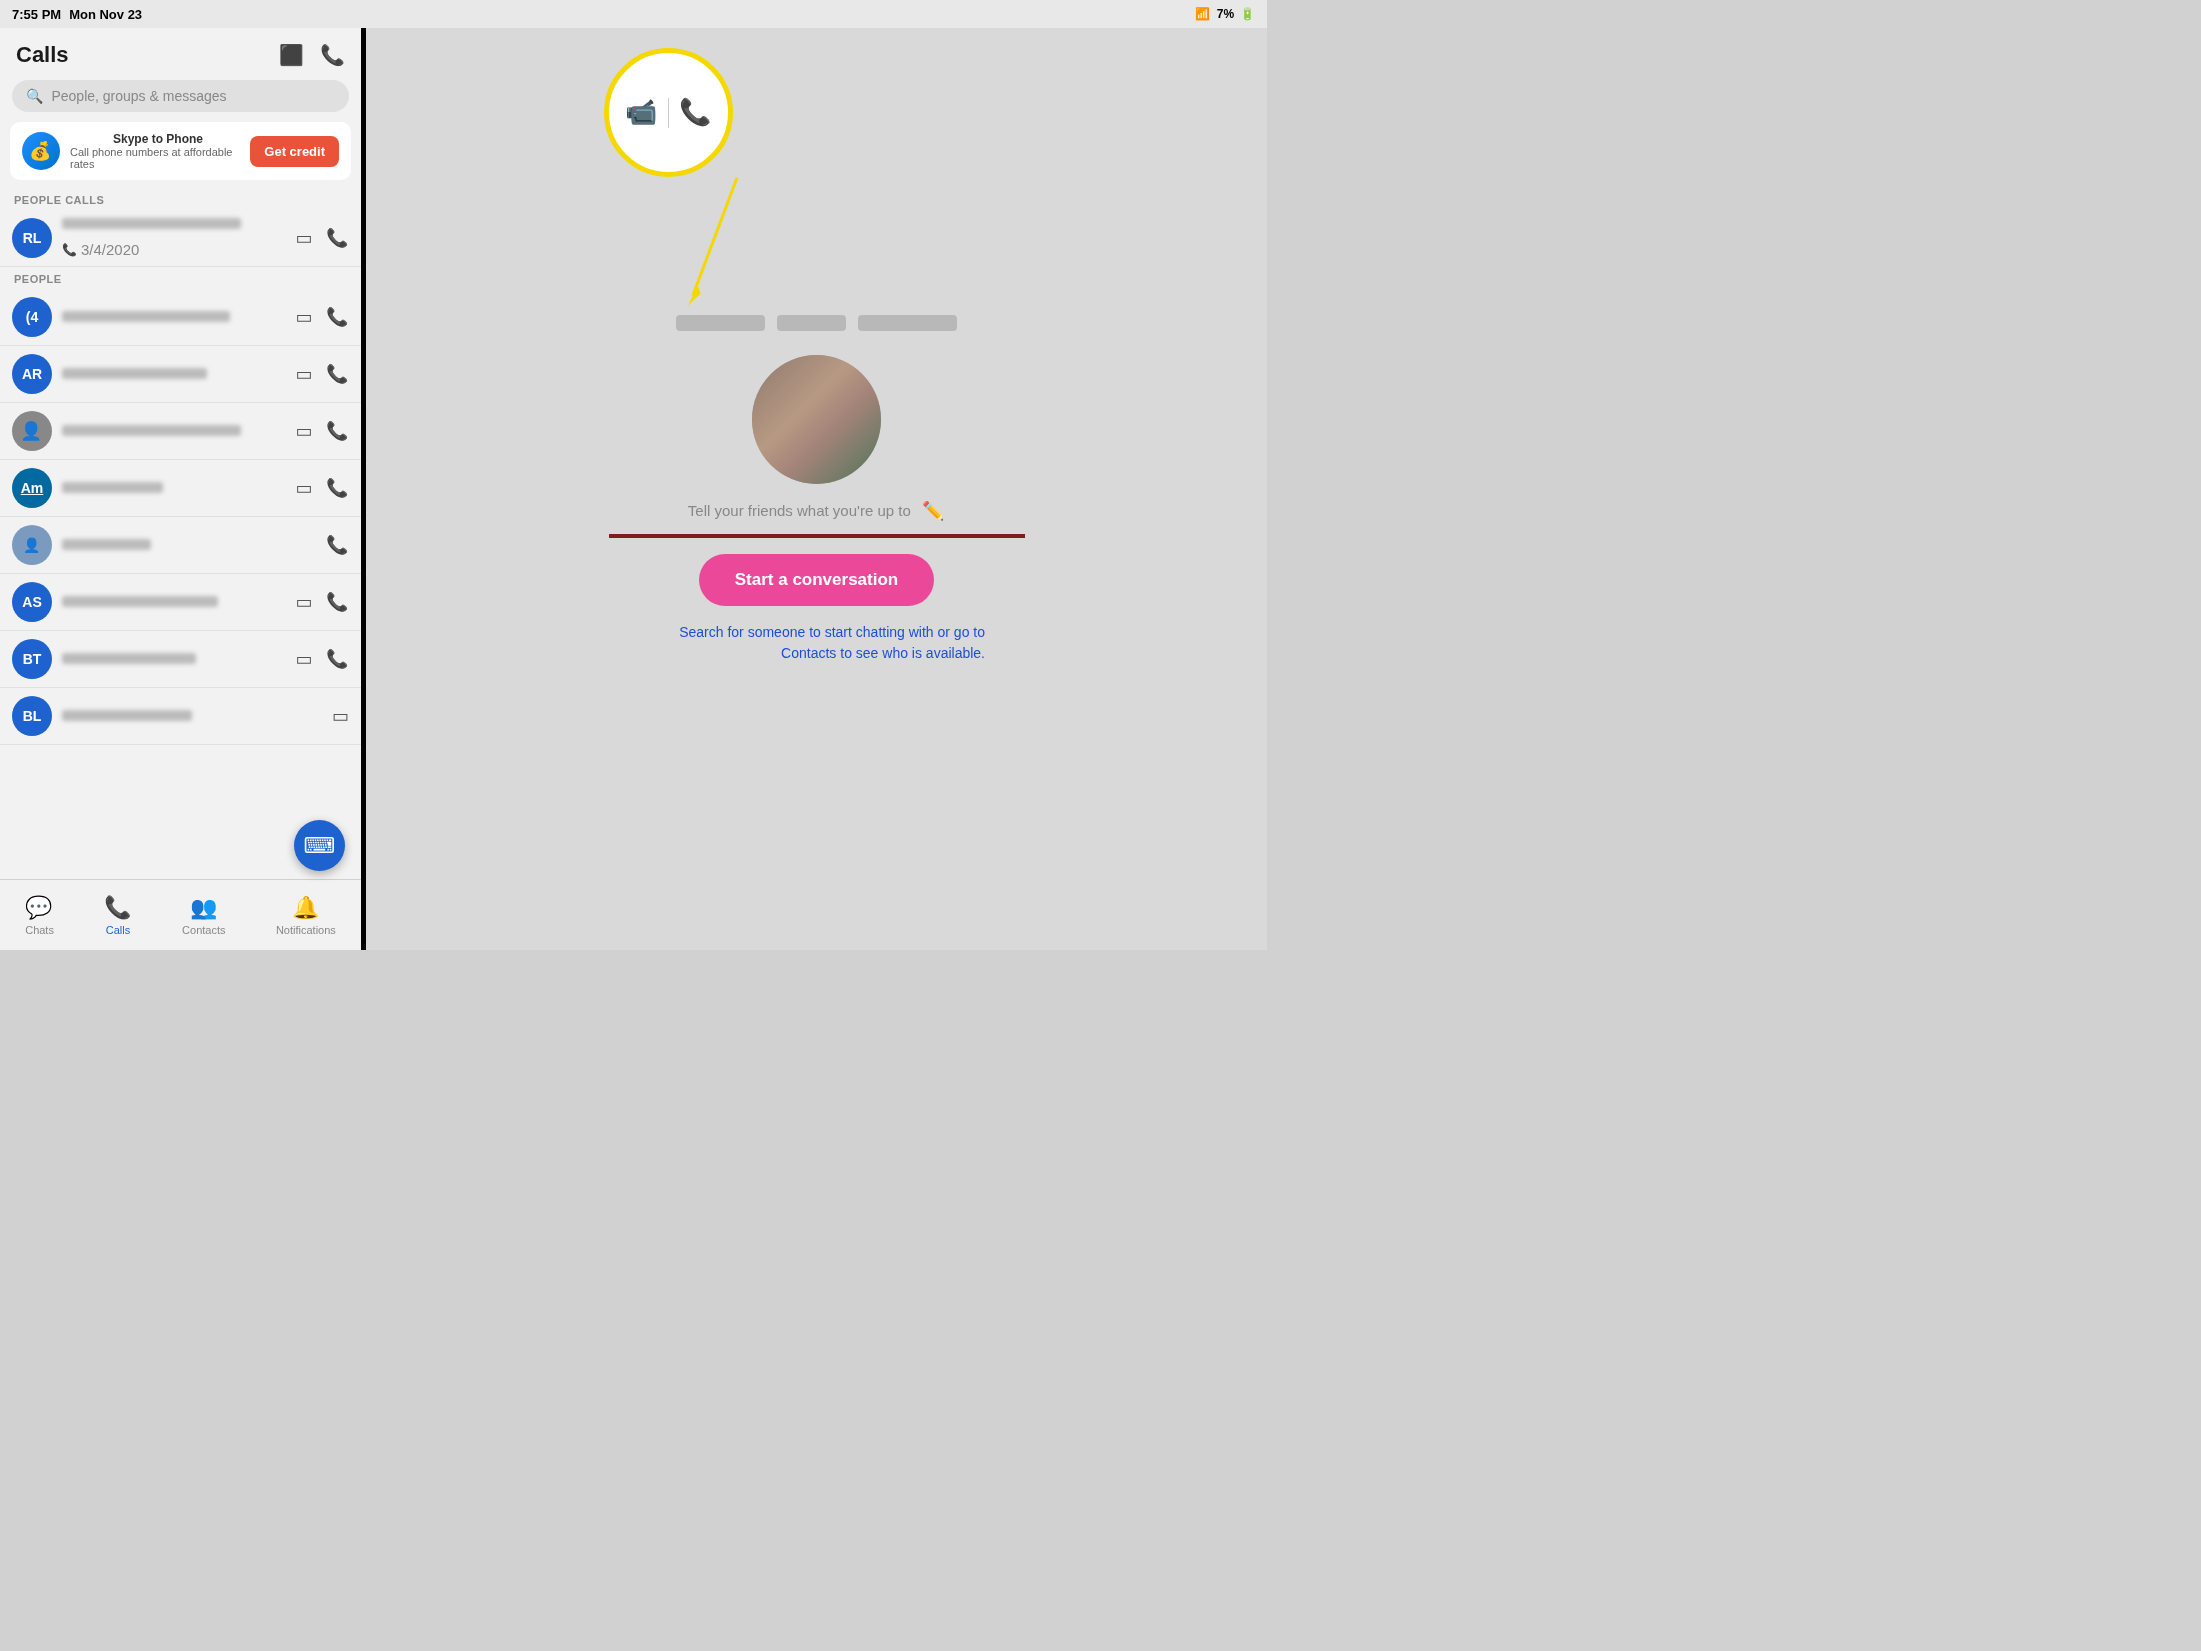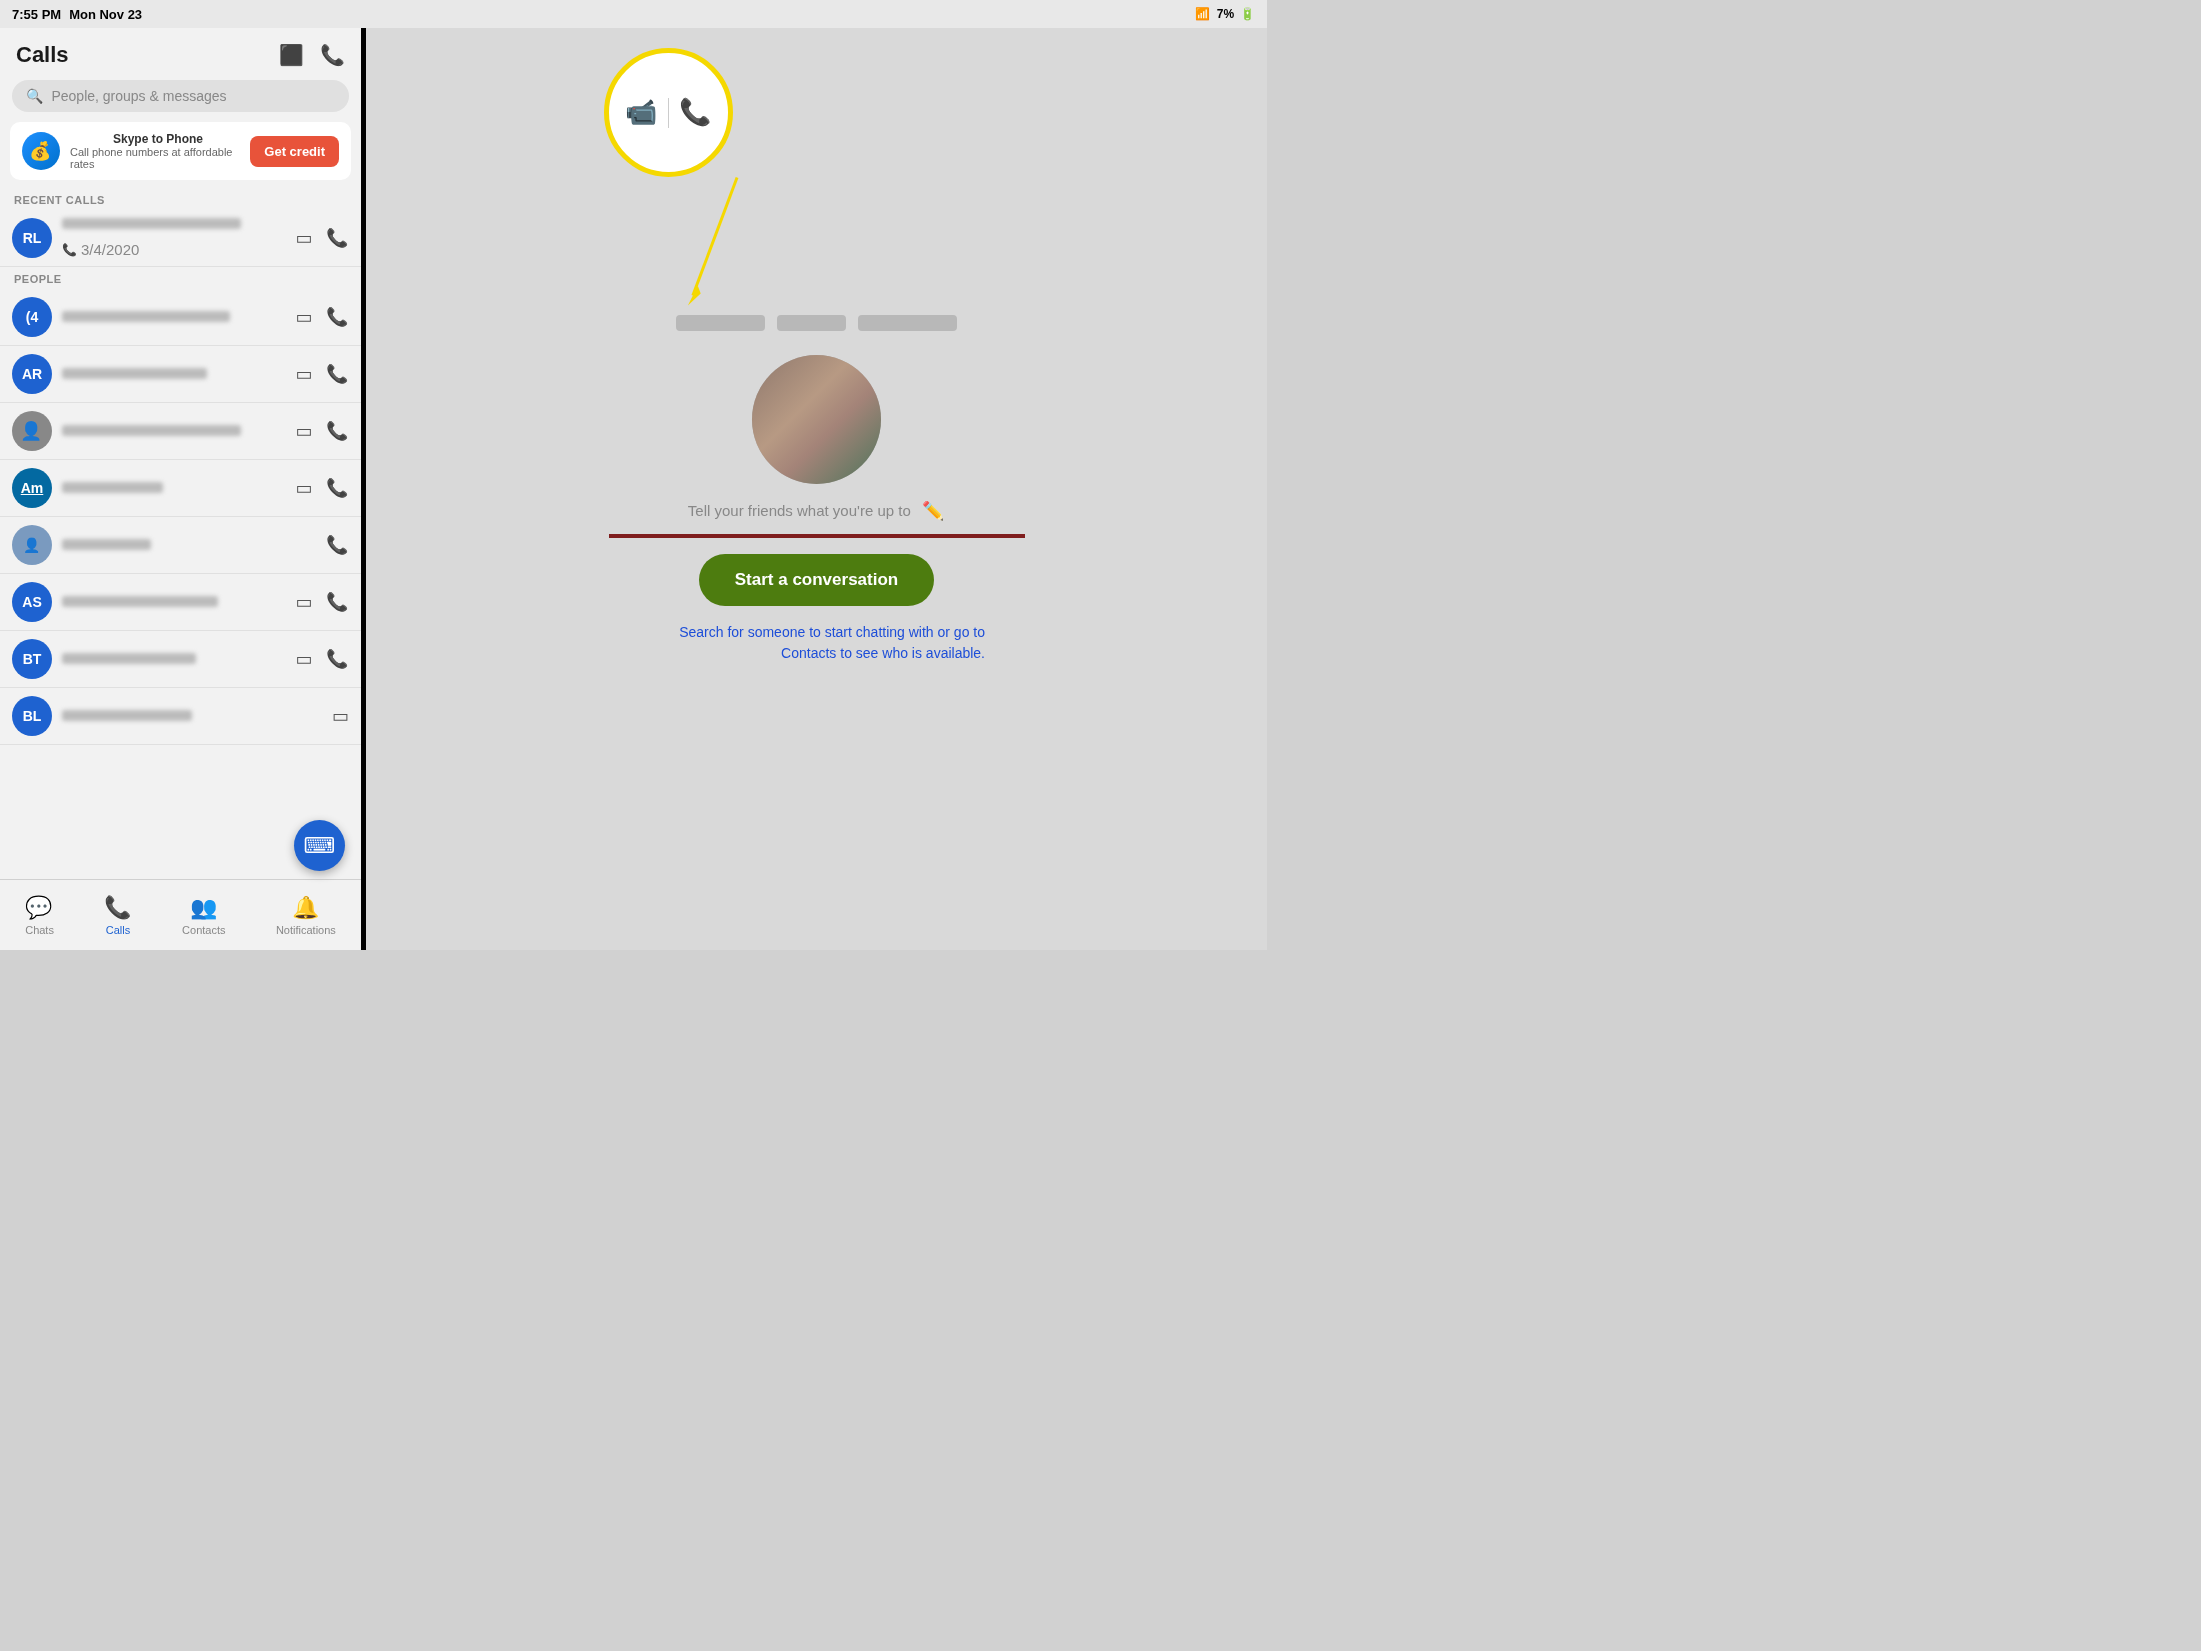--- a/index.html
+++ b/index.html
@@ -285,21 +285,21 @@
       width: 416px;
       justify-content: center;
     }
     .status-placeholder {
       font-size: 15px;
       color: #888;
     }
     .edit-icon { font-size: 18px; color: #888; cursor: pointer; }
 
     .start-conv-btn {
-      background: #4d7c0f;
+      background: #ec4899;
       color: white;
       border: none;
       border-radius: 30px;
       padding: 16px 36px;
       font-size: 17px;
       font-weight: 600;
       cursor: pointer;
     }
 
     .helper-text {
@@ -392,21 +392,21 @@
       <div class="skype-banner-icon">💰</div>
       <div class="skype-banner-text">
         <div class="skype-banner-title">Skype to Phone</div>
         <div class="skype-banner-sub">Call phone numbers at affordable rates</div>
       </div>
       <button class="get-credit-btn">Get credit</button>
     </div>
 
     <div class="contact-list">
 
-      <div class="section-label">RECENT CALLS</div>
+      <div class="section-label">PEOPLE CALLS</div>
 
       <div class="contact-item">
         <div class="avatar" style="background:#1e62d0;">RL</div>
         <div class="contact-info">
           <div class="contact-name-bar blur-bar" style="width:80%;"></div>
           <div style="display:flex;align-items:center;gap:4px;margin-top:4px;">
             <span style="font-size:12px;color:#888;">📞</span>
             <span style="font-size:15px;color:#888;">3/4/2020</span>
           </div>
         </div>

